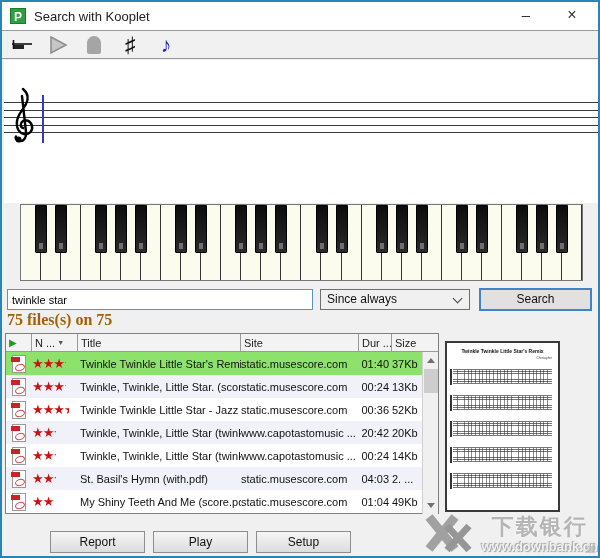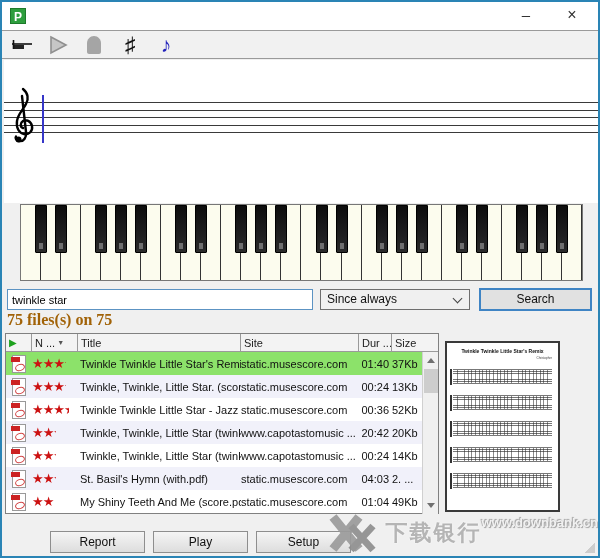--- a/index.html
+++ b/index.html
@@ -72,33 +72,34 @@
   .psystem { position:relative; margin-top:9px; height:17px; }
   .pstaff { height:6px; background:repeating-linear-gradient(to bottom, #777 0 0.8px, transparent 0.8px 2.1px); }
   .pstaff + .pstaff { margin-top:4px; }
   .pnotes { position:absolute; left:4px; top:1px; width:94%; height:13px; background:repeating-linear-gradient(90deg, #2a2a2a 0 0.9px, transparent 0.9px 3.6px); opacity:.55; }
   .psystem::before { content:''; position:absolute; left:-3px; top:0; width:2px; height:16px; background:#333; }
   
   #footer { position:absolute; left:48px; top:529px; display:flex; gap:8px; }
   .f-btn { width:95px; height:22px; background:linear-gradient(#f5f5f5,#dddddd); border:1px solid #8e8e8e; font-size:12px; color:#111; text-align:center; line-height:20px; }
   
   #watermark { position:absolute; right:0px; bottom:2px; display:flex; align-items:center; gap:4px; opacity:.92; pointer-events:none; }
-  #wm-text { display:flex; flex-direction:row; align-items:flex-start; }
+  #wm-text { display:flex; flex-direction:column; align-items:center; }
   #wm-line1 { font-size:22px; font-weight:bold; color:#b0b0b0; text-shadow:0 0 2px #ffffff; letter-spacing:2px; }
   #wm-line2 { font-size:13px; font-weight:bold; color:#f2f2f2; text-shadow:1px 1px 1px #9a9a9a, -1px -1px 1px #9a9a9a; margin-top:-3px; }
   #resize-grip { position:absolute; right:3px; bottom:3px; width:10px; height:10px; background:
     linear-gradient(135deg, transparent 50%, #b5b5b5 50%); opacity:.6; }
 </style>
 </head>
 <body>
 
 <div id="window">
 
   <div id="titlebar">
     <div id="app-icon">P</div>
+    <div id="title-text">Search with Kooplet</div>
     <div id="min-btn" class="caption-btn">–</div>
     <div id="close-btn" class="caption-btn">×</div>
   </div>
 
   <div id="toolbar">
     <div class="tb-icon">
       <svg width="24" height="24" viewBox="0 0 24 24">
         <line x1="2" y1="11" x2="22" y2="11" stroke="#111" stroke-width="1.6"></line>
         <rect x="3" y="12" width="11" height="4" fill="#222"></rect>
         <line x1="3.5" y1="7" x2="3.5" y2="16" stroke="#111" stroke-width="1.6"></line>

